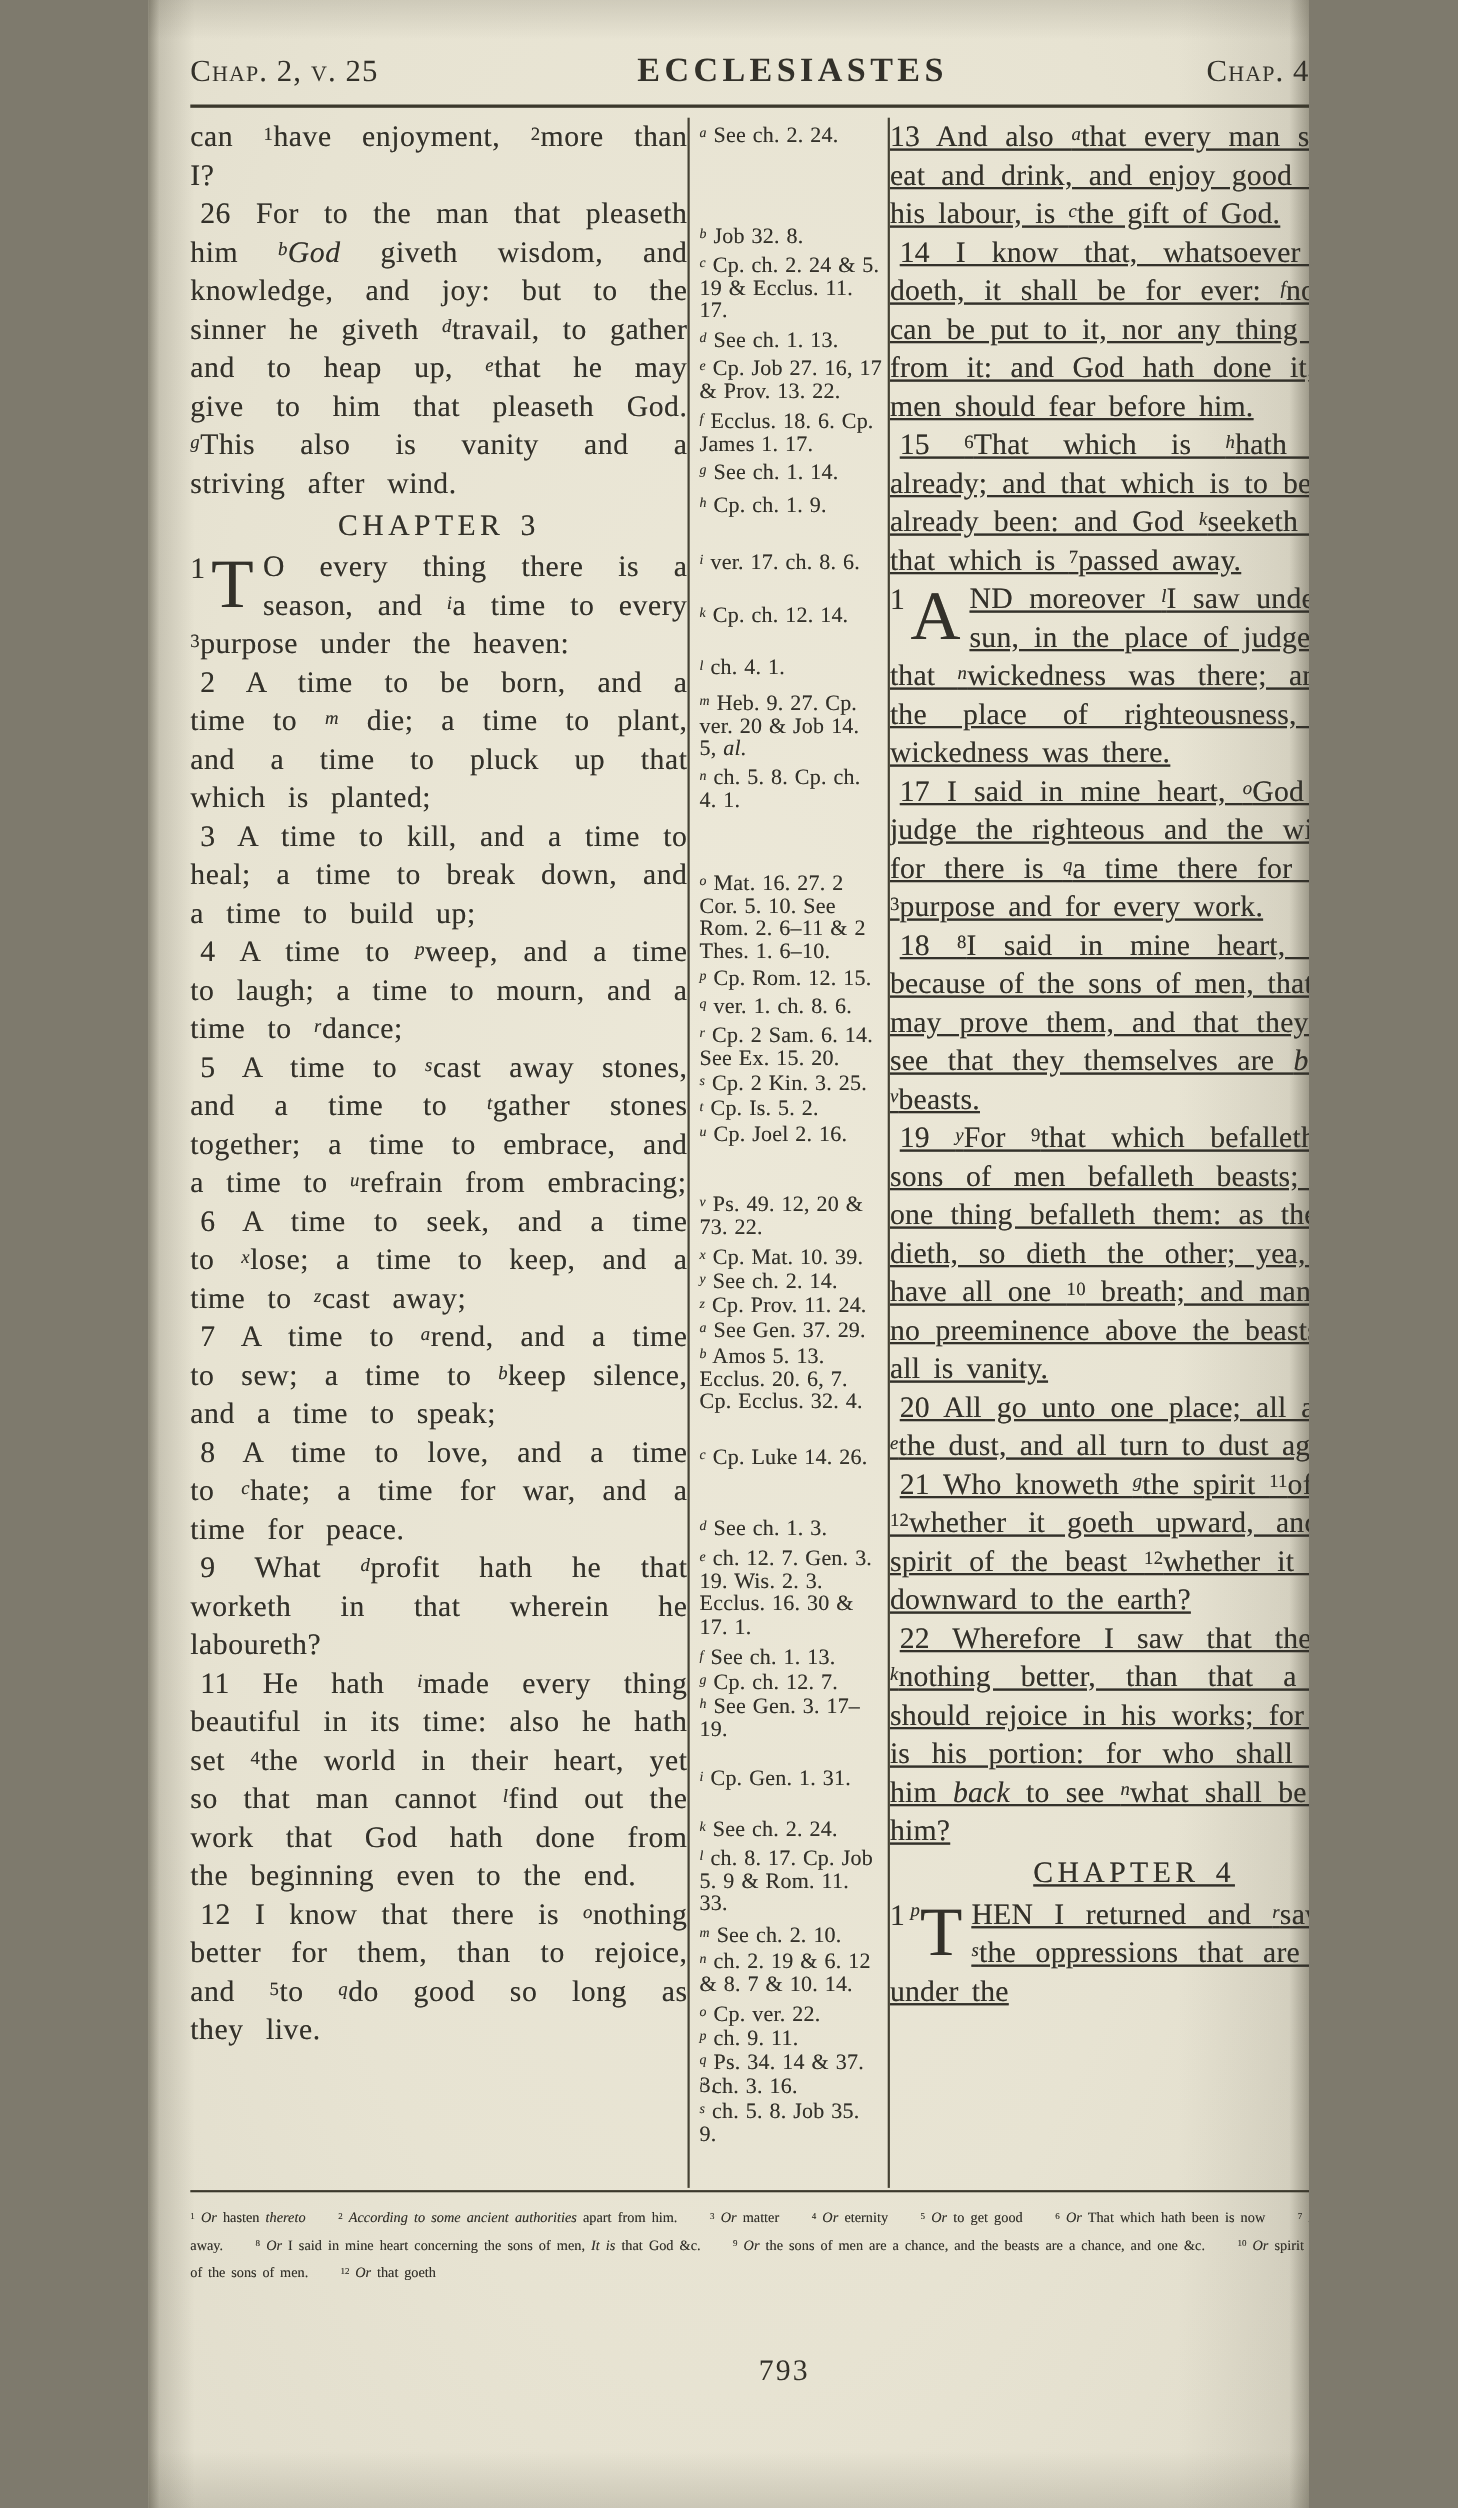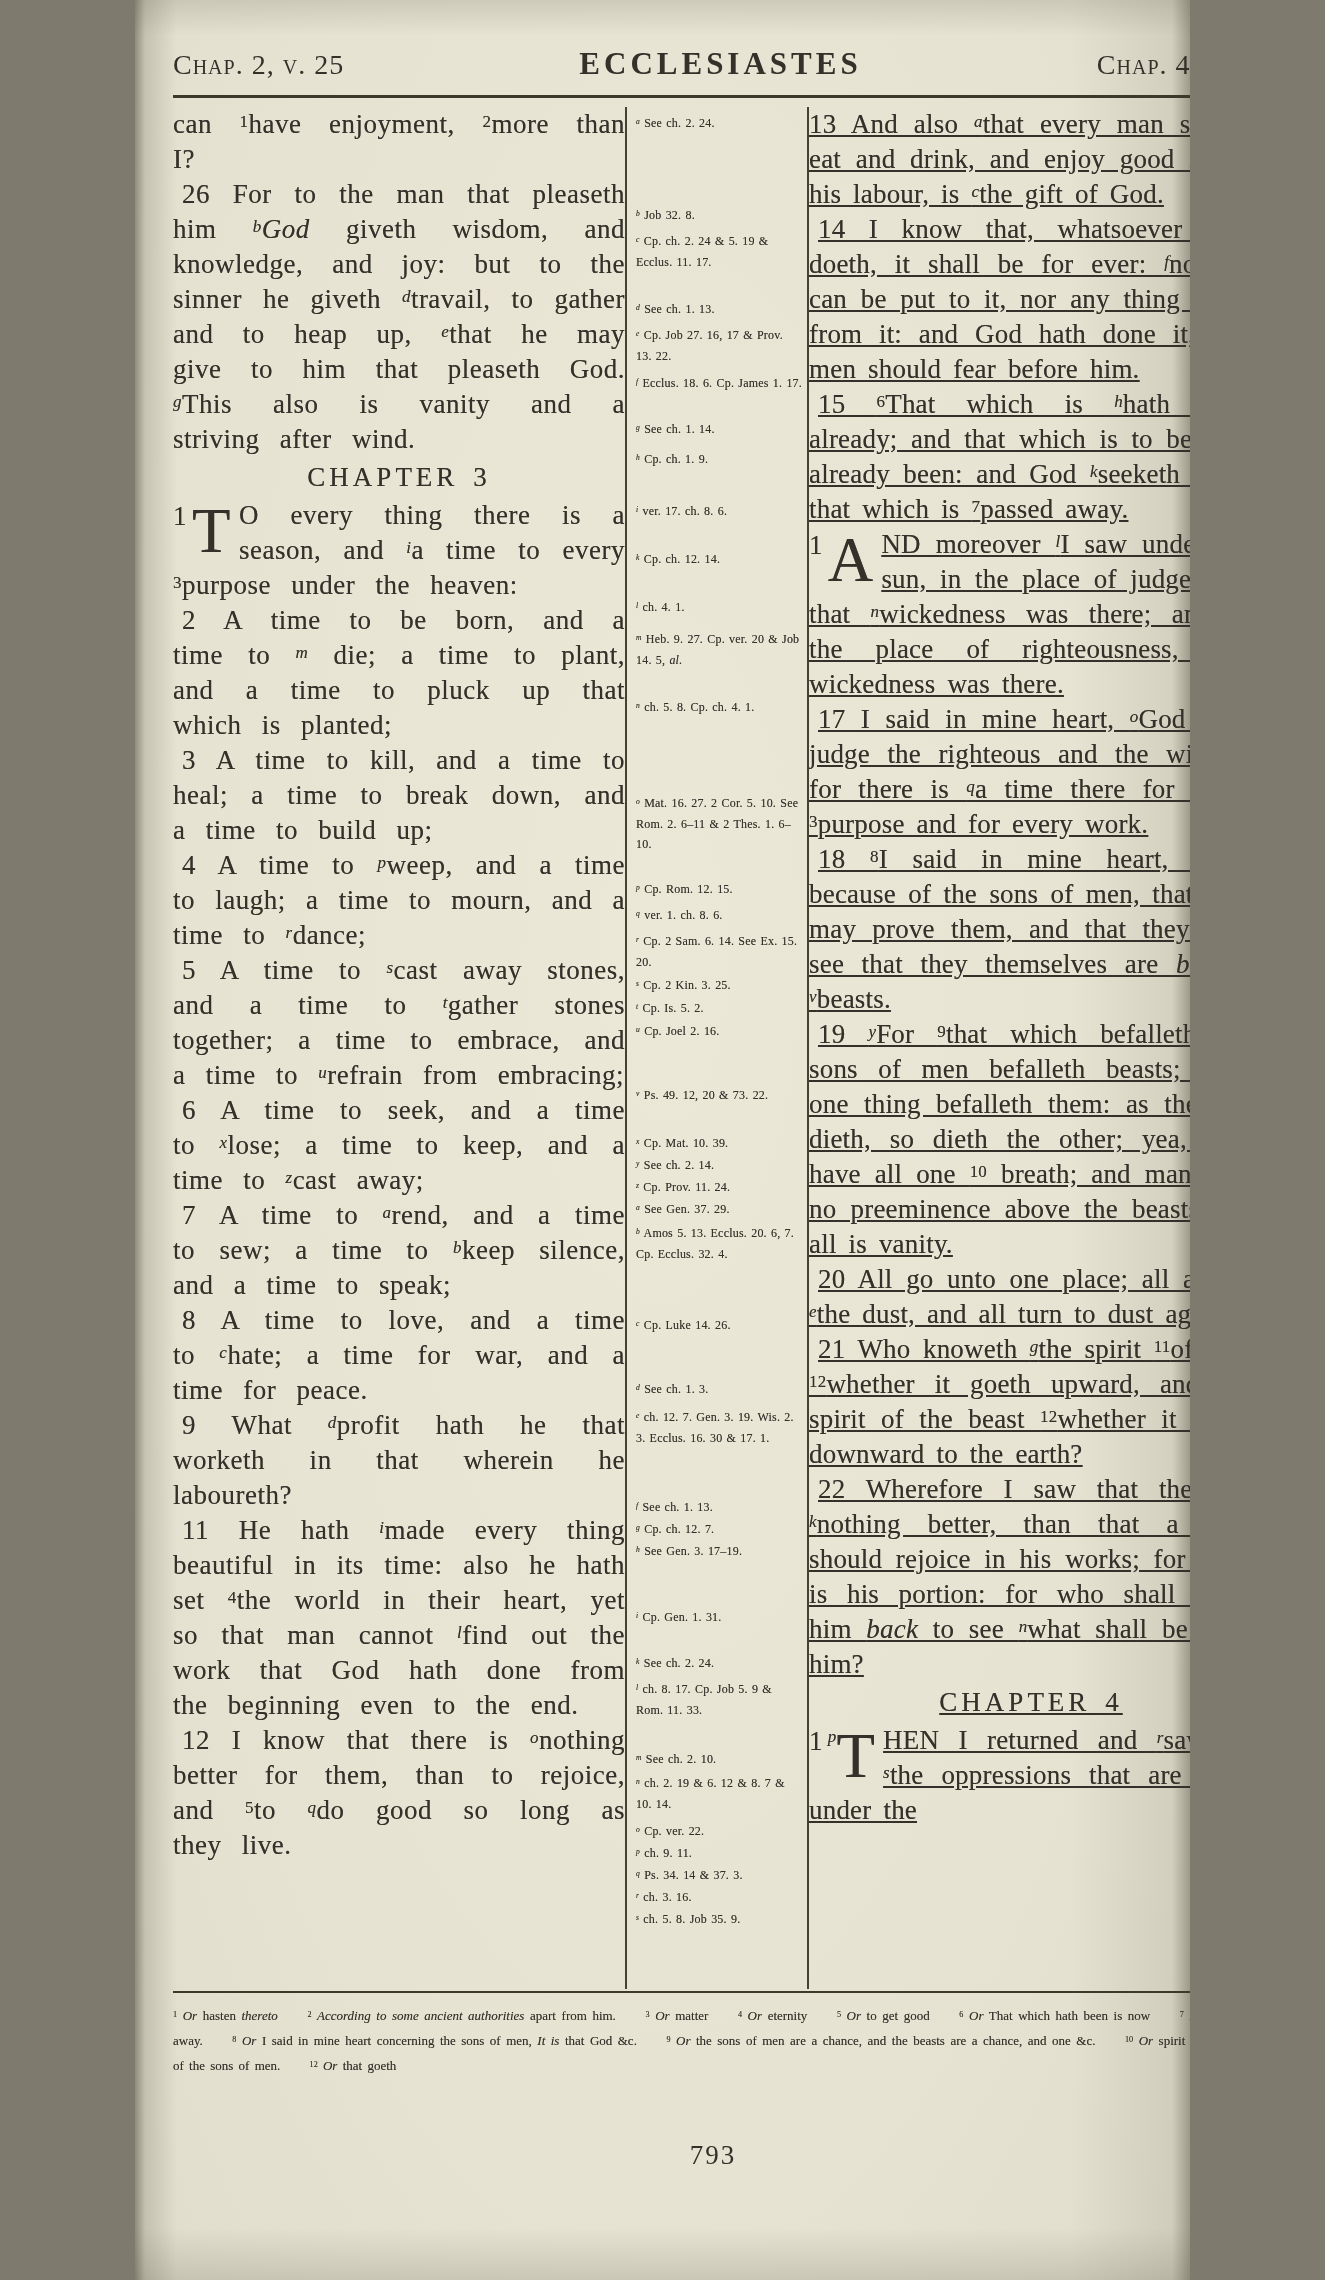--- a/index.html
+++ b/index.html
@@ -51,21 +51,21 @@
   .dc-num{display:inline-block;vertical-align:top;font-size:27px;line-height:30px;margin-right:5px;}
   .dc-pre{display:inline-block;vertical-align:top;line-height:26px;}
   .dc-cap{display:inline-block;vertical-align:top;font-size:63px;line-height:61px;}
   .midcol{
     position:relative;
     border-left:2px solid #454234;border-right:2px solid #454234;
     box-sizing:border-box;
   }
   .mnote{
     position:absolute;left:9px;right:5px;
-    font-size:12px;line-height:20.5px;
+    font-size:20px;line-height:20.5px;
     letter-spacing:0.2px;word-spacing:1px;
     text-shadow:0 0 0.5px rgba(51,49,42,0.5);
   }
   sup{font-size:0.63em;line-height:0;vertical-align:0.34em;}
   sup.ref{font-style:italic;}
   .footnotes{
     position:absolute;top:2003px;left:38px;width:1080px;
     font-size:13px;line-height:25px;text-align:justify;
     word-spacing:2px;
     text-shadow:0 0 0.4px rgba(51,49,42,0.5);

